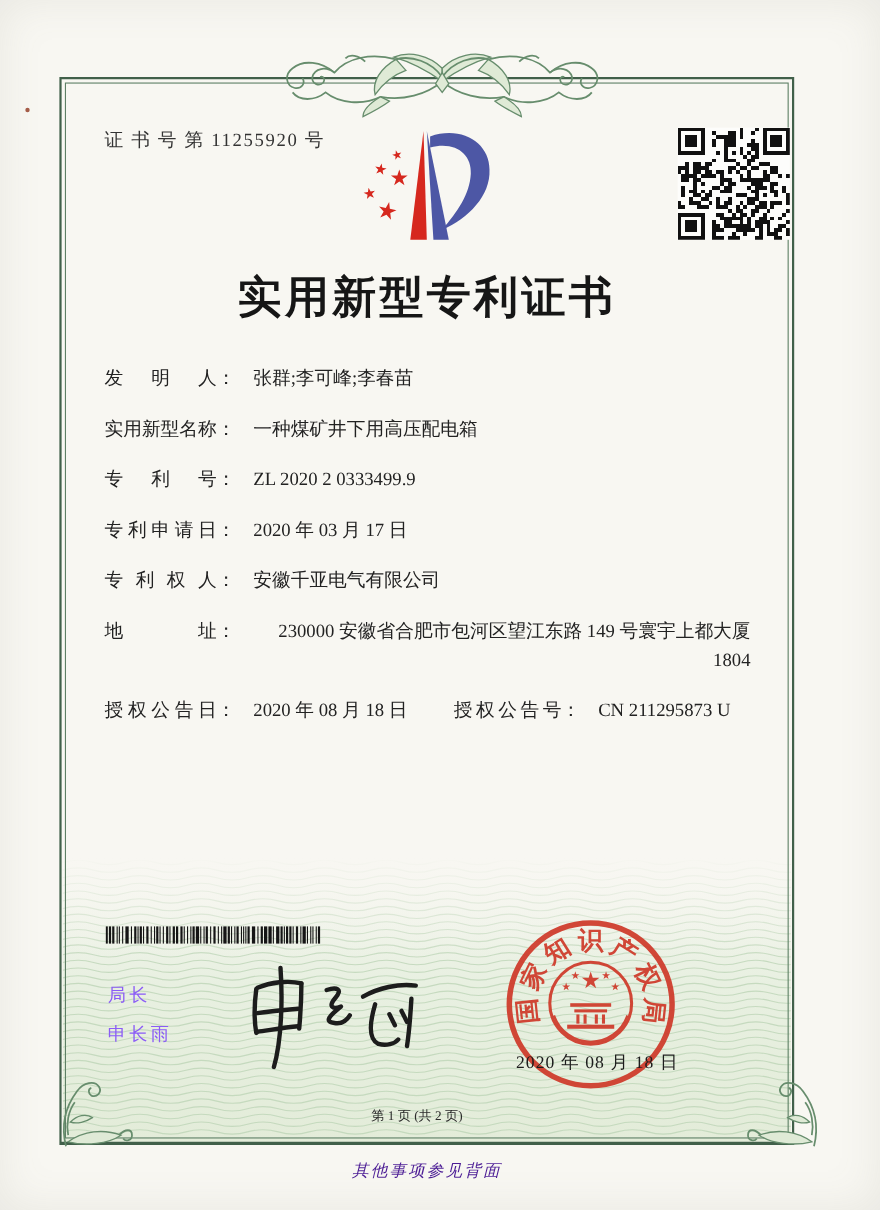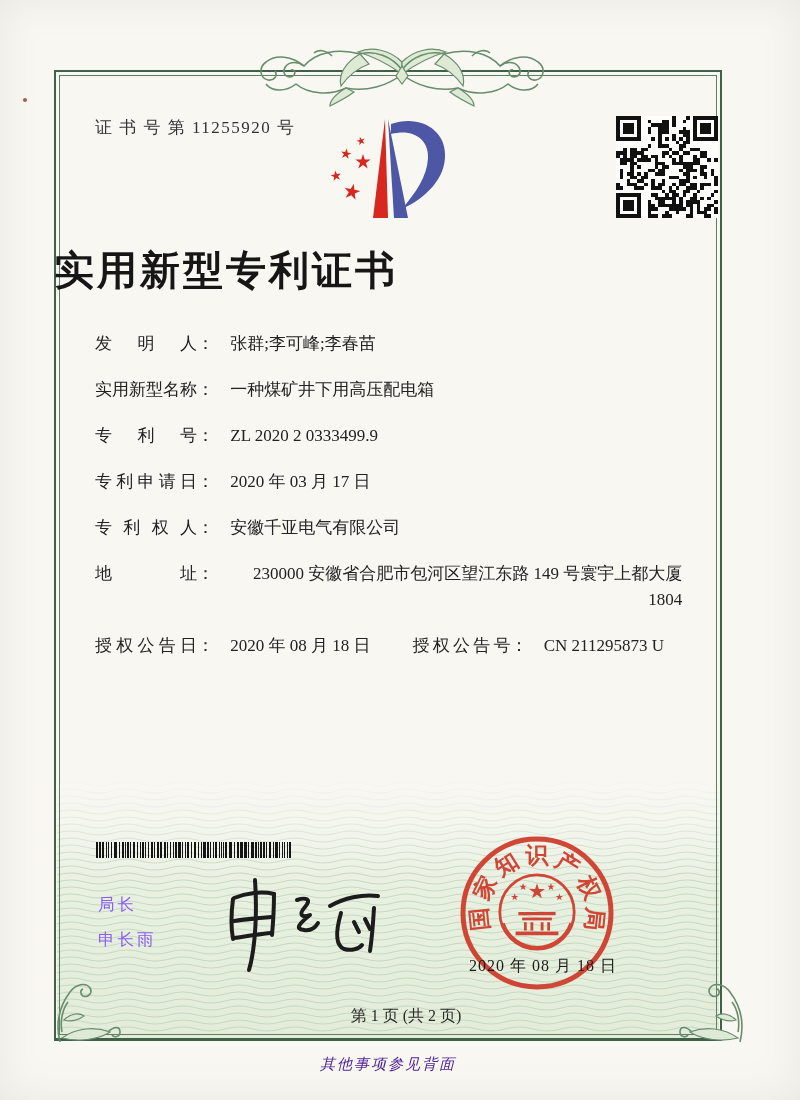--- a/index.html
+++ b/index.html
@@ -19,21 +19,21 @@
         background:linear-gradient(#f8f7f2,rgba(248,247,242,0));}
   
   .orn{position:absolute;pointer-events:none;}
   .orn path{vector-effect:non-scaling-stroke;}
   .o-stroke{fill:none;stroke:#678d6d;stroke-width:1.6;}
   .o-leaf{fill:#dfead6;stroke:#678d6d;stroke-width:1.2;}
   
   .cert-no{position:absolute;left:95px;top:116px;font-size:17px;letter-spacing:1.5px;color:#333;}
   .logo{position:absolute;left:328px;top:114px;}
   .qr{position:absolute;left:616px;top:116px;background:#fdfdfb;}
-  .title{position:absolute;left:54px;top:243px;width:668px;margin:0;
+  .title{position:absolute;left:54px;top:243px;width:668px;margin:0;text-align:center;
          font-size:40px;font-weight:600;letter-spacing:3px;color:#161616;}
   
   .fields{position:absolute;left:95px;top:331px;width:610px;font-size:17px;}
   .frow{line-height:26px;margin-bottom:20px;white-space:nowrap;}
   .flabel{display:inline-block;width:102px;text-align:justify;text-align-last:justify;vertical-align:top;}
   .colon{display:inline-block;vertical-align:top;}
   .fvalue{display:inline-block;margin-left:12px;vertical-align:top;white-space:normal;}
   .addr .fvalue{width:452px;text-align:right;}
   .grant-date{width:172px;}
   .flabel2{width:98px;margin-left:6px;}
@@ -47,21 +47,21 @@
            font-size:16.5px;letter-spacing:3px;color:#8b5cf6;}
   .officer div{margin-bottom:13px;}
   .sig{position:absolute;left:204px;top:868px;}
   .sig path{fill:none;stroke:#1c1c1c;stroke-width:4;stroke-linecap:round;stroke-linejoin:round;}
   .seal{position:absolute;left:456px;top:832px;opacity:.93;}
   .seal .red{stroke:#cf3a2a;}
   .seal .redf{fill:#cf3a2a;}
   #sealtext text{font-family:"Liberation Serif","DejaVu Serif",serif;font-size:23px;font-weight:bold;
                  fill:#cf3a2a;text-anchor:middle;}
   .seal-date{position:absolute;left:469px;top:956px;font-size:16px;letter-spacing:1px;color:#1c1c1c;}
-  .page-no{position:absolute;left:54px;top:1006px;width:650px;text-align:center;font-size:16px;color:#2a2a2a;margin-left:27px;}
+  .page-no{position:absolute;left:54px;top:1006px;width:650px;text-align:center;font-size:12px;color:#2a2a2a;}
   .back-note{position:absolute;left:54px;top:1055px;width:668px;text-align:center;font-size:15px;
              letter-spacing:2px;font-style:italic;color:#4c1d95;}
   .speck{position:absolute;left:23px;top:98px;width:4px;height:4px;border-radius:50%;background:#a45c48;}
 </style>
 </head>
 <body>
 
 <div class="page">
 
   <div class="band">

